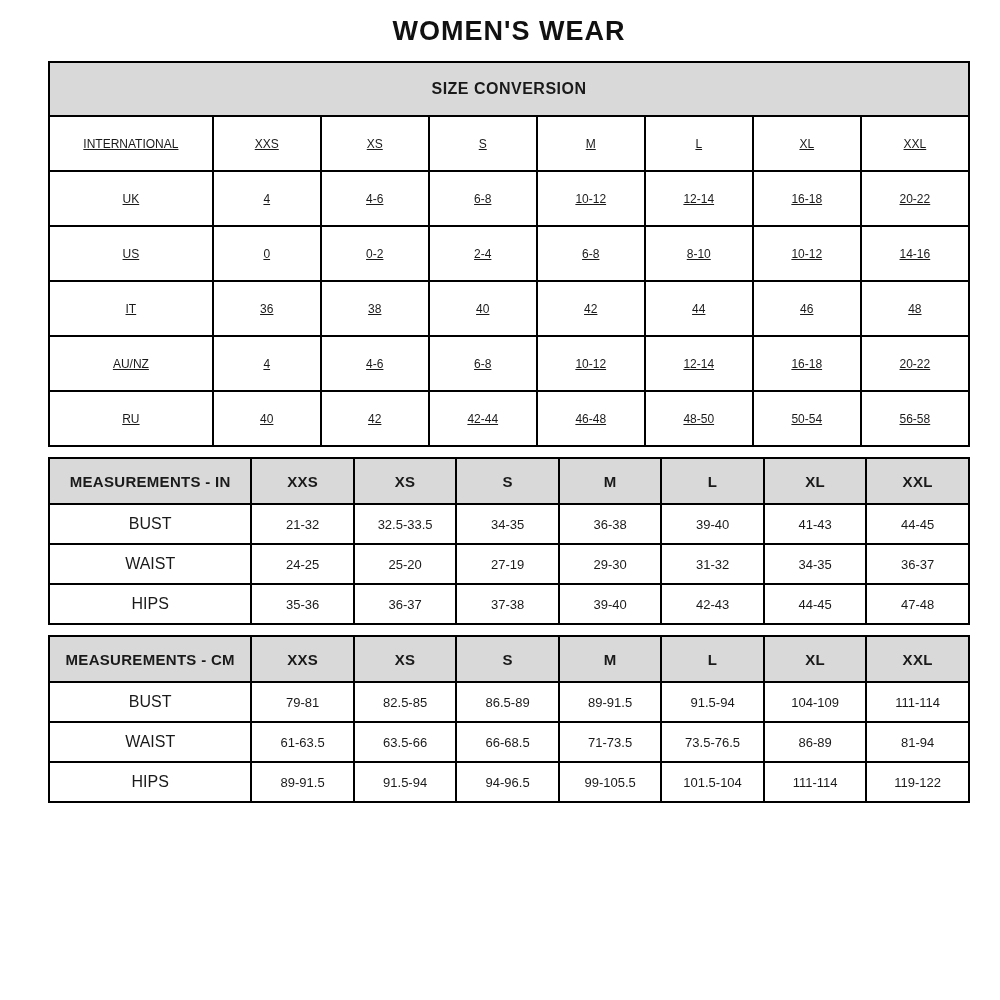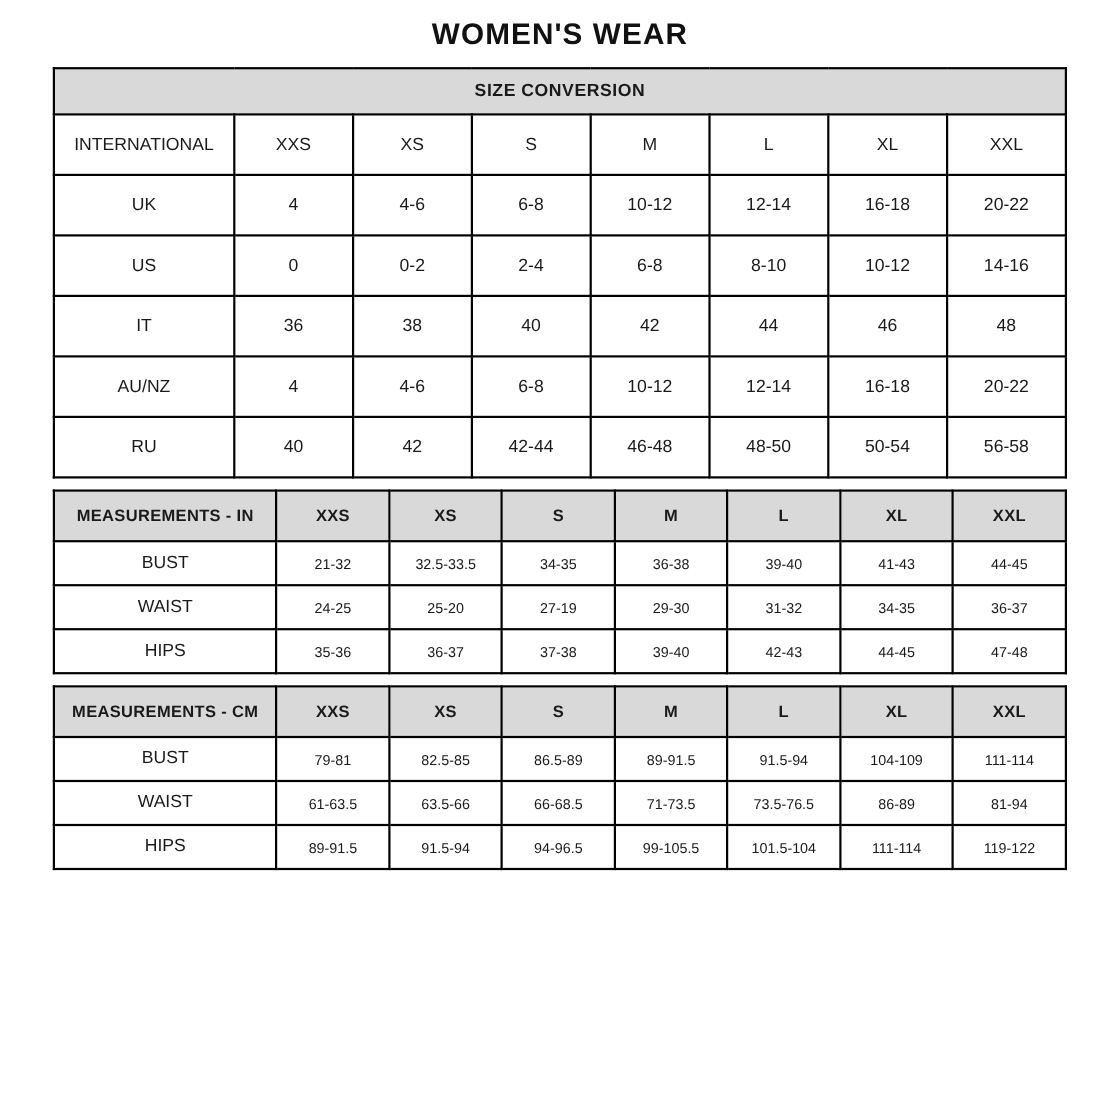--- a/index.html
+++ b/index.html
@@ -33,29 +33,30 @@
   th, td {
     border: 2px solid #000000;
     text-align: center;
     vertical-align: middle;
     padding: 2px 4px;
     overflow: hidden;
   }
   
   .conv-title {
     background: #d9d9d9;
-    height: 42px;
+    height: 54px;
     font-size: 16px;
     font-weight: bold;
     letter-spacing: 0.5px;
   }
   .conv-table td {
     height: 55px;
-    font-size: 16px;
+    font-size: 12px;
     font-weight: normal;
+    text-decoration: underline;
   }
   
   .meas-table th {
     background: #d9d9d9;
     height: 46px;
     font-size: 15px;
     font-weight: bold;
     letter-spacing: 0.3px;
     margin-top: 12px;
   }

